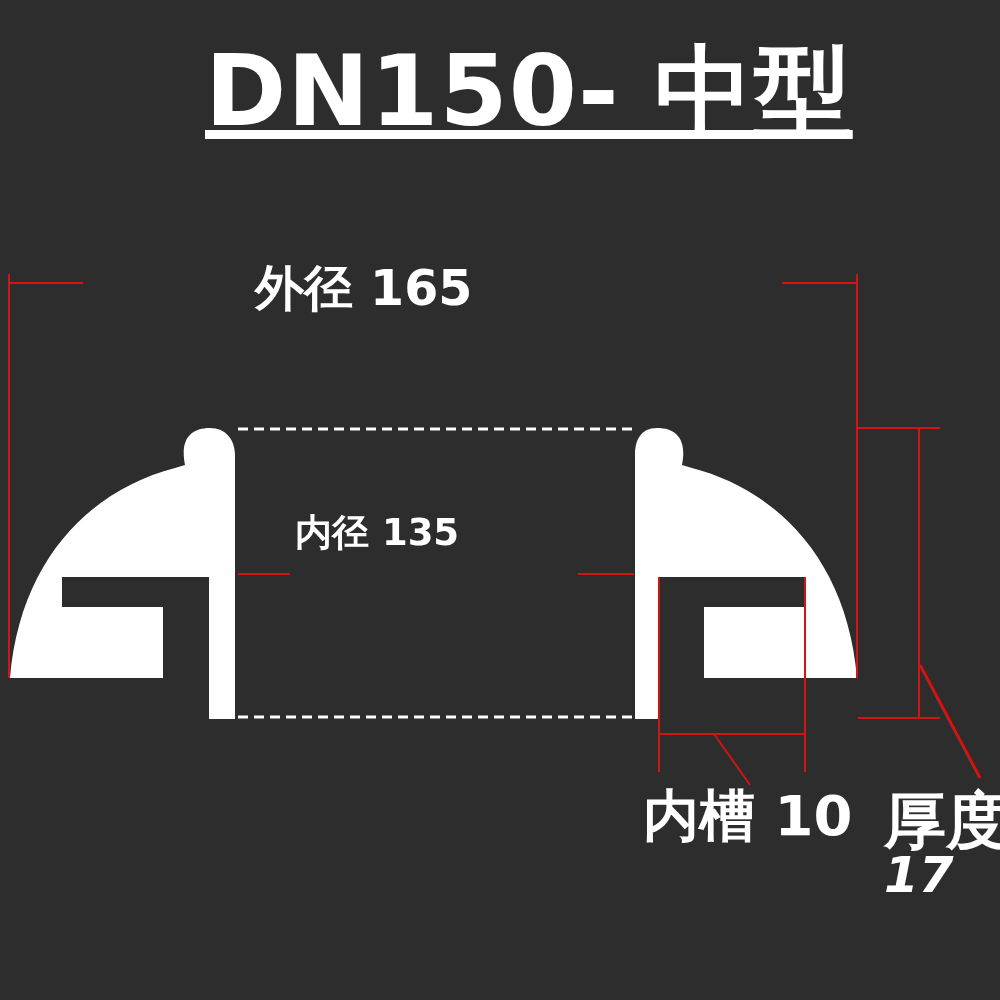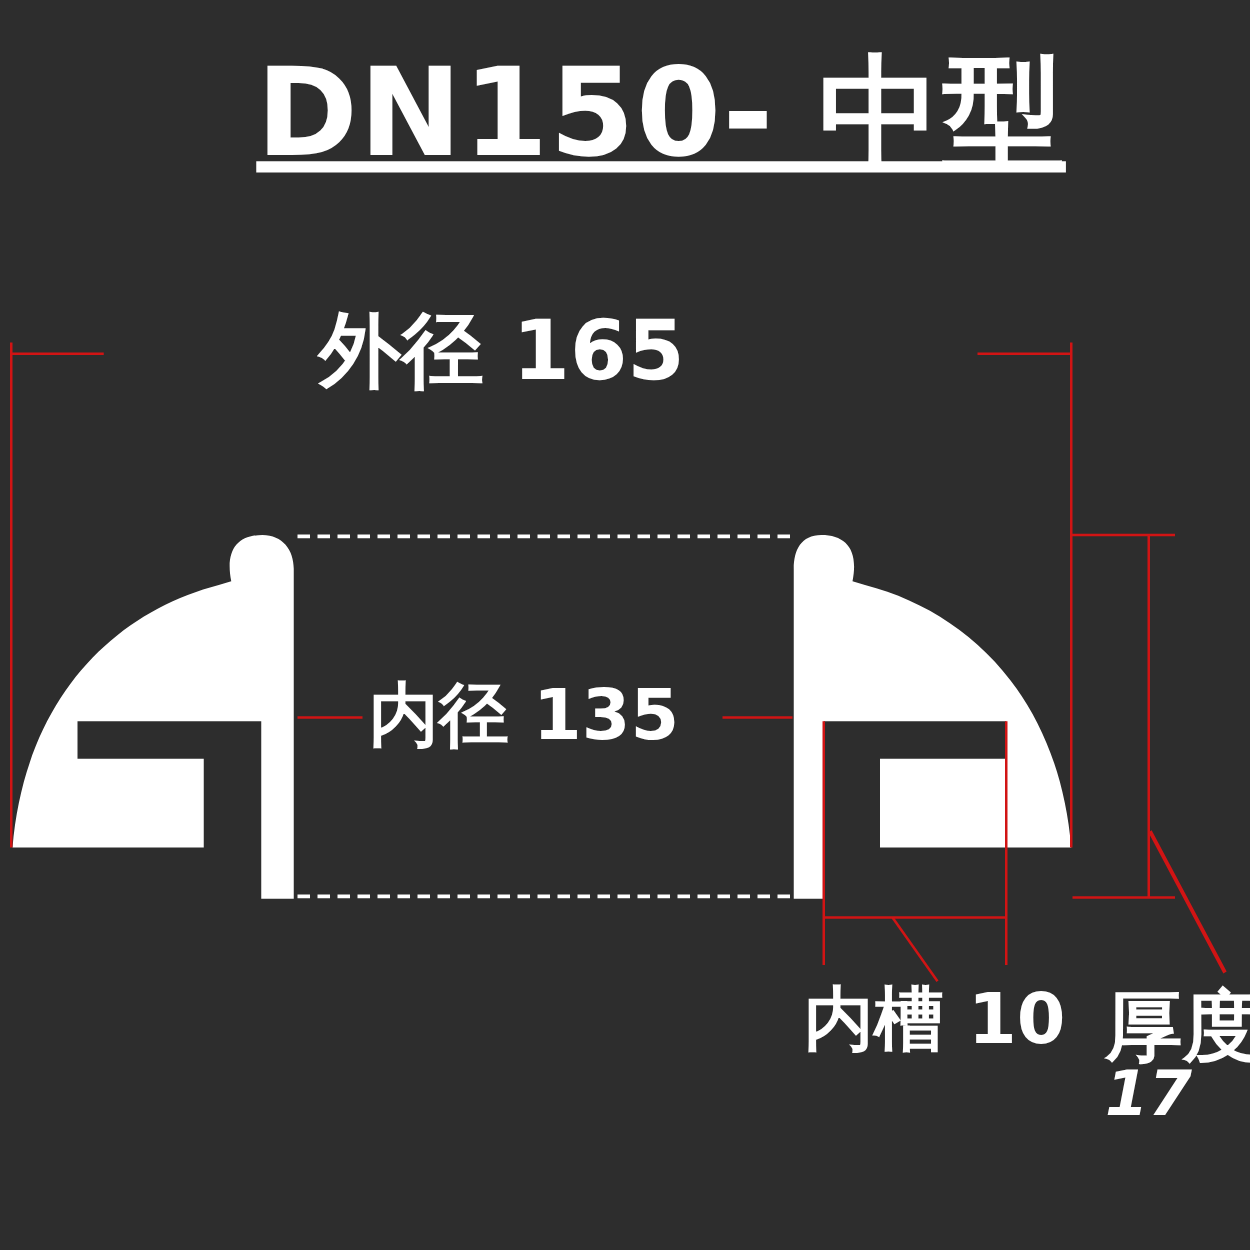--- a/index.html
+++ b/index.html
@@ -6,21 +6,21 @@
   body { width:1000px; height:1000px; background:#2d2d2d; position:relative; overflow:hidden;
          font-family:"DejaVu Sans", sans-serif; color:#fff; }
   .txt { position:absolute; font-weight:bold; color:#fff; white-space:nowrap; line-height:1; }
   svg { position:absolute; left:0; top:0; }
 </style>
 </head>
 <body>
 
 <div class="txt" style="left:205px; top:42px; font-size:98px; letter-spacing:1px;text-decoration:underline;">DN150- 中型</div>
 
-<div class="txt" style="left:255px; top:248px; font-size:66px;">外径 165</div>
+<div class="txt" style="left:255px; top:264px; font-size:49px;">外径 165</div>
 
 <svg width="1000" height="1000">
 
   <line x1="238" y1="429" x2="634" y2="429" stroke="#fff" stroke-width="3" stroke-dasharray="10,6"></line>
   <line x1="238" y1="717" x2="634" y2="717" stroke="#fff" stroke-width="3" stroke-dasharray="10,6"></line>
 
   <path fill="#fff" d="M10,678 C20,560 90,490 175,468 L185,465 C180,440 190,428 210,428 C226,428 235,440 235,455 L235,719 L209,719 L209,577 L62,577 L62,607 L163,607 L163,678 Z"></path>
 
   <path fill="#fff" d="M857,678 C847,560 777,490 692,468 L682,465 C687,440 677,428 657,428 C641,428 635,440 635,455 L635,719 L659,719 L659,577 L805,577 L805,607 L704,607 L704,678 Z"></path>
 
@@ -35,18 +35,18 @@
     <line x1="238" y1="574" x2="290" y2="574"></line>
     <line x1="578" y1="574" x2="634" y2="574"></line>
     <line x1="659" y1="577" x2="659" y2="772"></line>
     <line x1="805" y1="577" x2="805" y2="772"></line>
     <line x1="659" y1="734" x2="805" y2="734"></line>
     <line x1="714" y1="734" x2="750" y2="785"></line>
   </g>
   <line x1="920" y1="665" x2="980" y2="778" stroke="#d11414" stroke-width="3"></line>
 </svg>
 
-<div class="txt" style="left:295px; top:545px; font-size:56px;">内径 135</div>
+<div class="txt" style="left:295px; top:514px; font-size:37px;">内径 135</div>
 
 <div class="txt" style="left:643px; top:788px; font-size:56px;">内槽 10</div>
 
 <div class="txt" style="left:884px; top:790px; font-size:62px;">厚度</div>
 <div class="txt" style="left:884px; top:850px; font-size:50px;font-style:italic;">17</div>
 
 </body></html>

